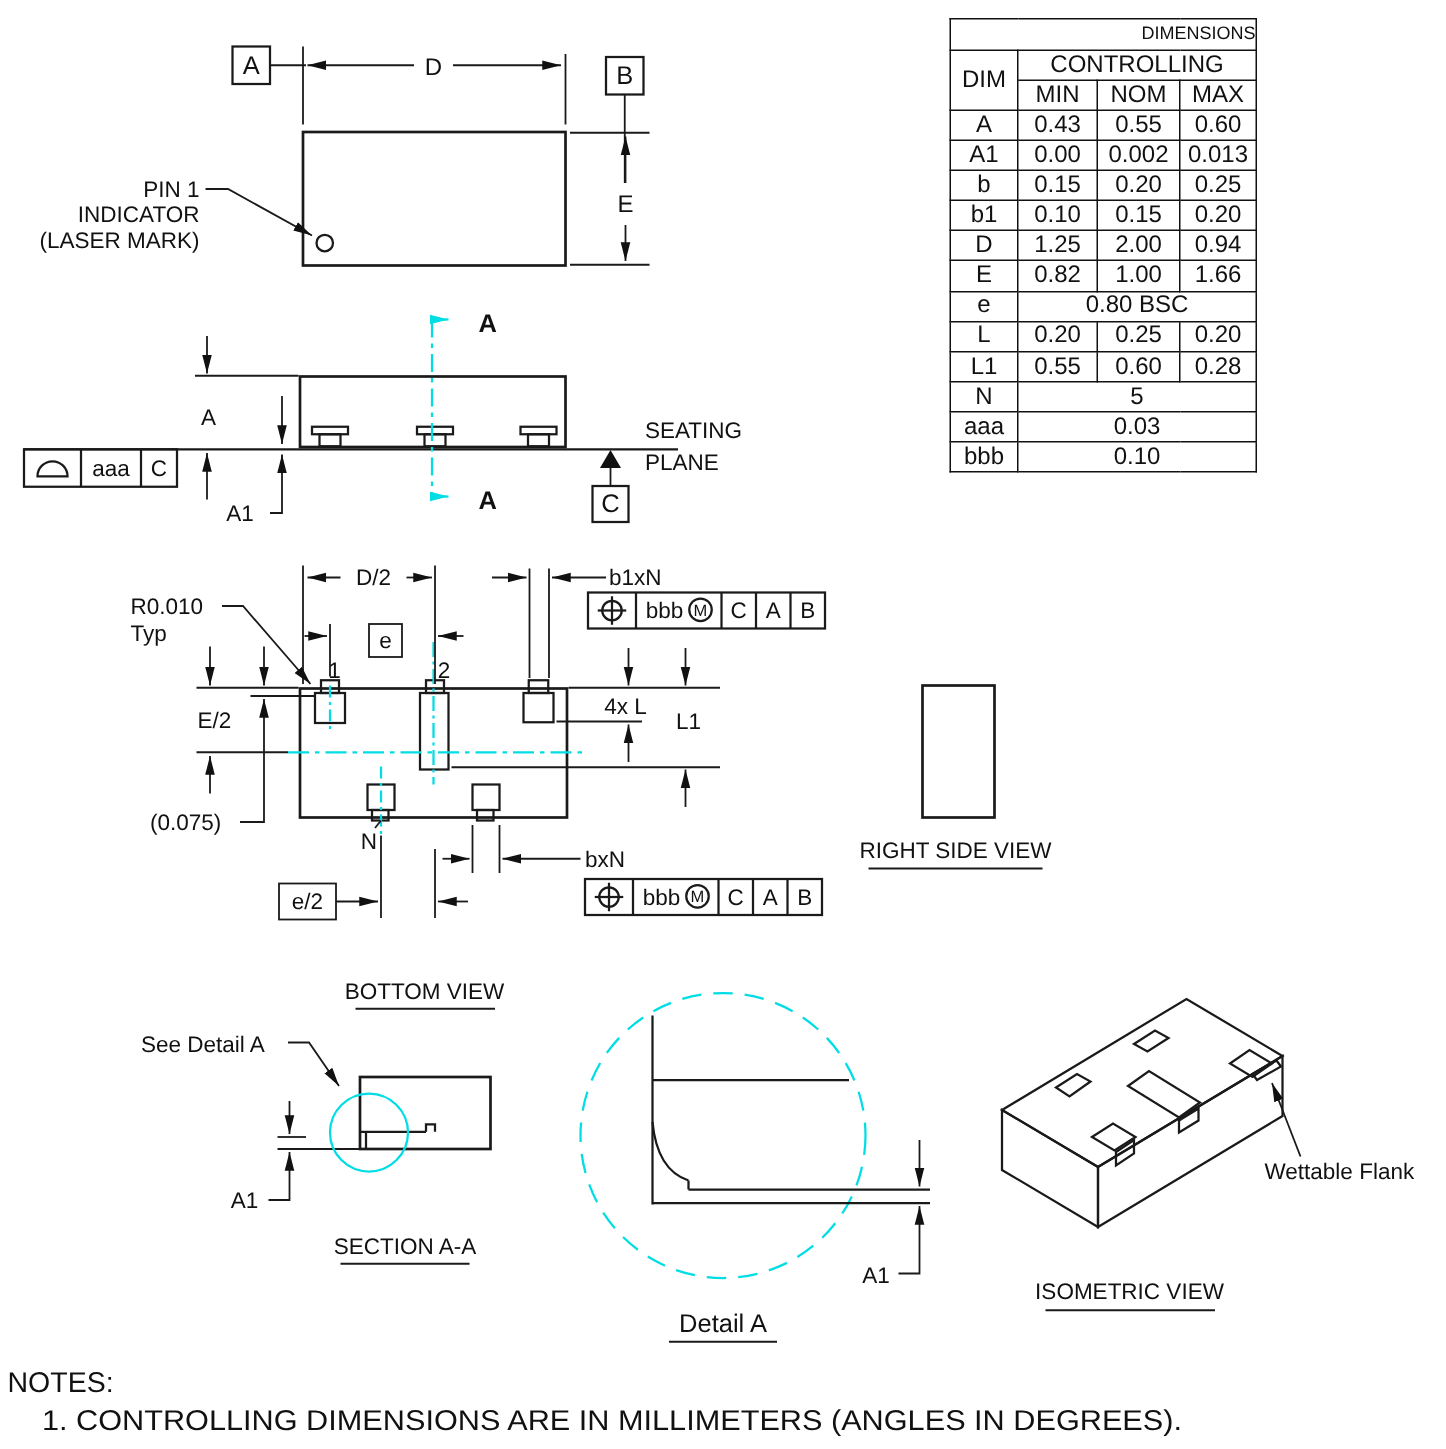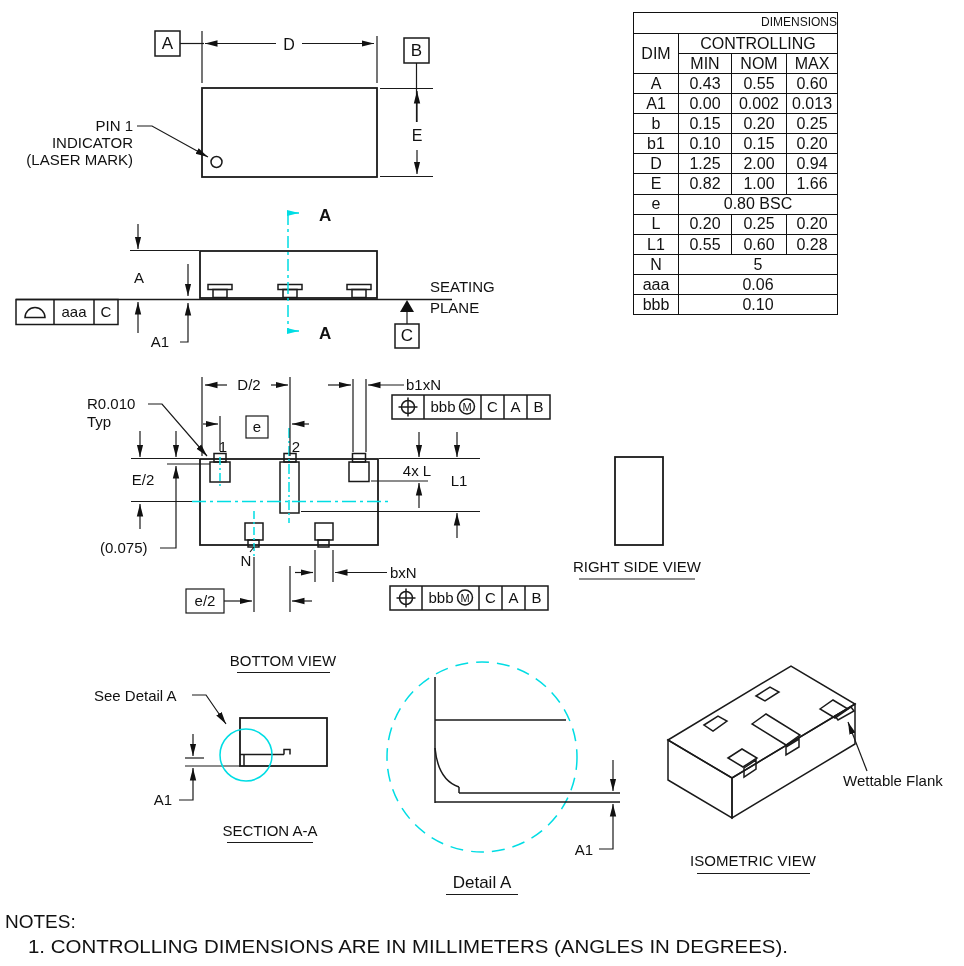--- a/index.html
+++ b/index.html
@@ -372,21 +372,21 @@
         <td>0.55</td>
         <td>0.60</td>
         <td>0.28</td>
       </tr>
       <tr class="dr">
         <td>N</td>
         <td colspan="3">5</td>
       </tr>
       <tr class="dr">
         <td>aaa</td>
-        <td colspan="3">0.06</td>
+        <td colspan="3">0.03</td>
       </tr>
       <tr class="dr">
         <td>bbb</td>
         <td colspan="3">0.10</td>
       </tr>
     </tbody>
   </table>
 </div>
 
 </div>

